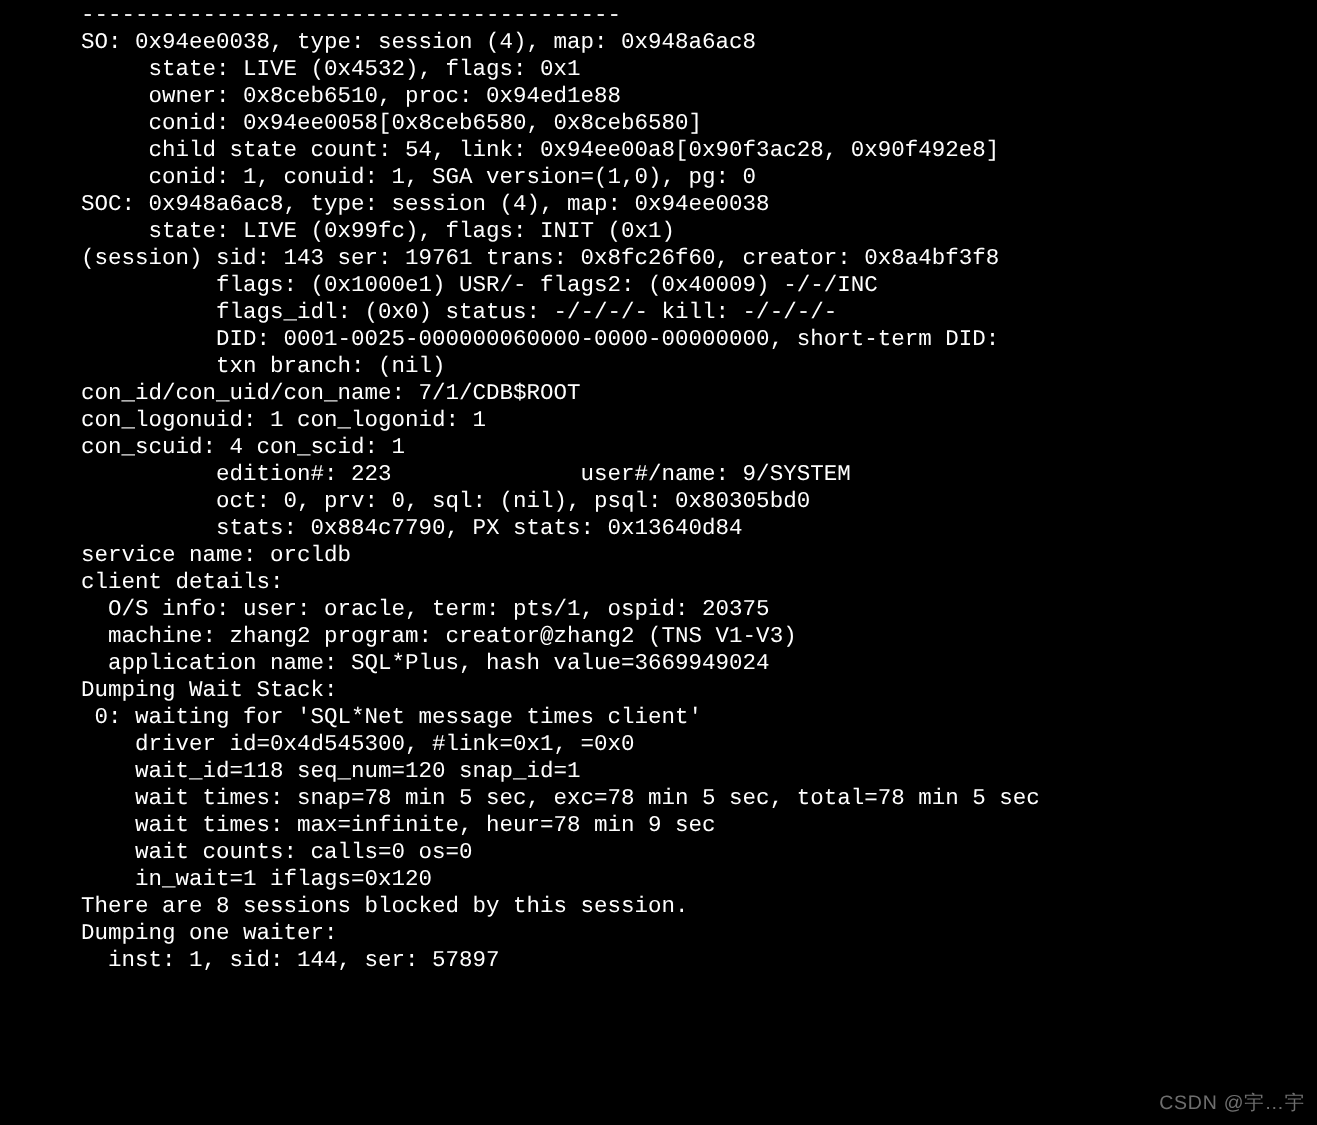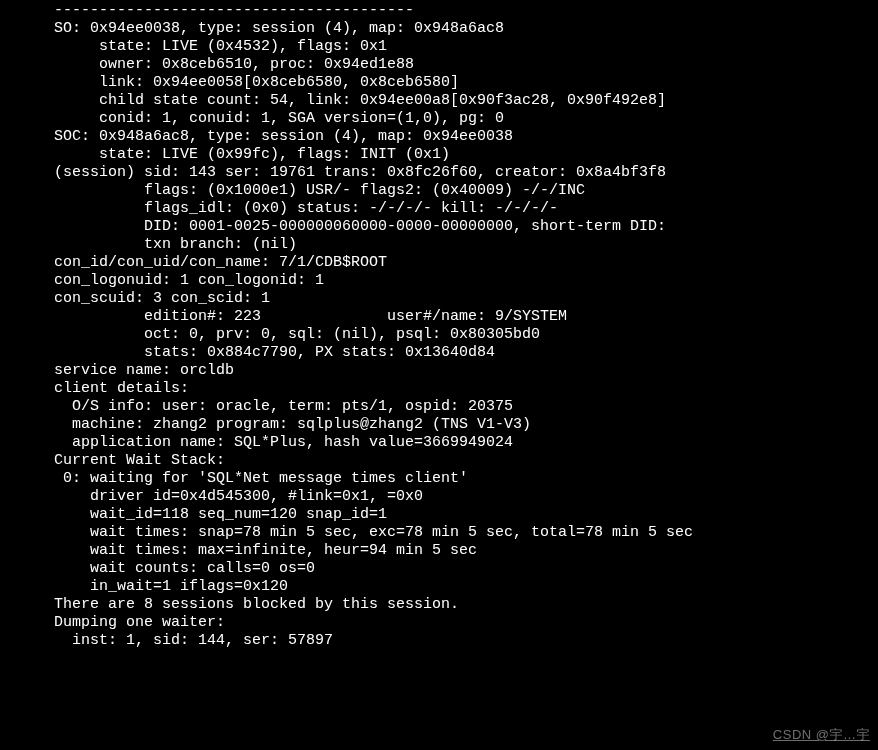--- a/index.html
+++ b/index.html
@@ -22,56 +22,55 @@
   }
   .watermark {
     position: absolute;
     right: 8px;
     bottom: 6px;
     color: rgba(200,200,200,0.55);
     font-family: sans-serif;
     font-size: 13px;
     letter-spacing: 0.5px;
     user-select: none;
-    text-decoration: underline;
   }
 </style>
 </head>
 <body>
 
 <pre class="terminal"><span>      ----------------------------------------</span>
 <span>      SO: 0x94ee0038, type: session (4), map: 0x948a6ac8</span>
 <span>           state: LIVE (0x4532), flags: 0x1</span>
 <span>           owner: 0x8ceb6510, proc: 0x94ed1e88</span>
-<span>           link: 0x94ee0058[0x8ceb6580, 0x8ceb6580]</span>
+<span>           conid: 0x94ee0058[0x8ceb6580, 0x8ceb6580]</span>
 <span>           child state count: 54, link: 0x94ee00a8[0x90f3ac28, 0x90f492e8]</span>
 <span>           conid: 1, conuid: 1, SGA version=(1,0), pg: 0</span>
 <span>      SOC: 0x948a6ac8, type: session (4), map: 0x94ee0038</span>
 <span>           state: LIVE (0x99fc), flags: INIT (0x1)</span>
 <span>      (session) sid: 143 ser: 19761 trans: 0x8fc26f60, creator: 0x8a4bf3f8</span>
 <span>                flags: (0x1000e1) USR/- flags2: (0x40009) -/-/INC</span>
 <span>                flags_idl: (0x0) status: -/-/-/- kill: -/-/-/-</span>
 <span>                DID: 0001-0025-000000060000-0000-00000000, short-term DID:</span>
 <span>                txn branch: (nil)</span>
 <span>      con_id/con_uid/con_name: 7/1/CDB$ROOT</span>
 <span>      con_logonuid: 1 con_logonid: 1</span>
-<span>      con_scuid: 3 con_scid: 1</span>
+<span>      con_scuid: 4 con_scid: 1</span>
 <span>                edition#: 223              user#/name: 9/SYSTEM</span>
 <span>                oct: 0, prv: 0, sql: (nil), psql: 0x80305bd0</span>
 <span>                stats: 0x884c7790, PX stats: 0x13640d84</span>
 <span>      service name: orcldb</span>
 <span>      client details:</span>
 <span>        O/S info: user: oracle, term: pts/1, ospid: 20375</span>
-<span>        machine: zhang2 program: sqlplus@zhang2 (TNS V1-V3)</span>
+<span>        machine: zhang2 program: creator@zhang2 (TNS V1-V3)</span>
 <span>        application name: SQL*Plus, hash value=3669949024</span>
-<span>      Current Wait Stack:</span>
+<span>      Dumping Wait Stack:</span>
 <span>       0: waiting for 'SQL*Net message times client'</span>
 <span>          driver id=0x4d545300, #link=0x1, =0x0</span>
 <span>          wait_id=118 seq_num=120 snap_id=1</span>
 <span>          wait times: snap=78 min 5 sec, exc=78 min 5 sec, total=78 min 5 sec</span>
-<span>          wait times: max=infinite, heur=94 min 5 sec</span>
+<span>          wait times: max=infinite, heur=78 min 9 sec</span>
 <span>          wait counts: calls=0 os=0</span>
 <span>          in_wait=1 iflags=0x120</span>
 <span>      There are 8 sessions blocked by this session.</span>
 <span>      Dumping one waiter:</span>
 <span>        inst: 1, sid: 144, ser: 57897</span></pre>
 
 <div class="watermark">CSDN @宇…宇</div>
 
 </body></html>

